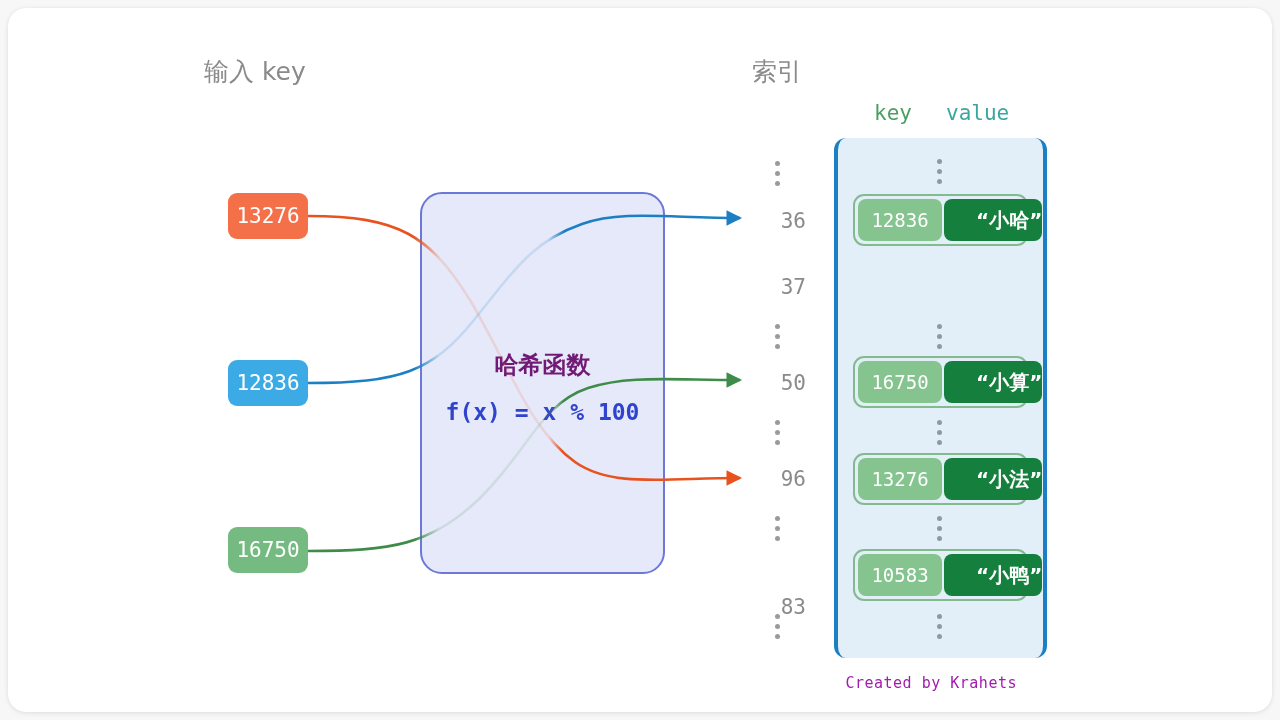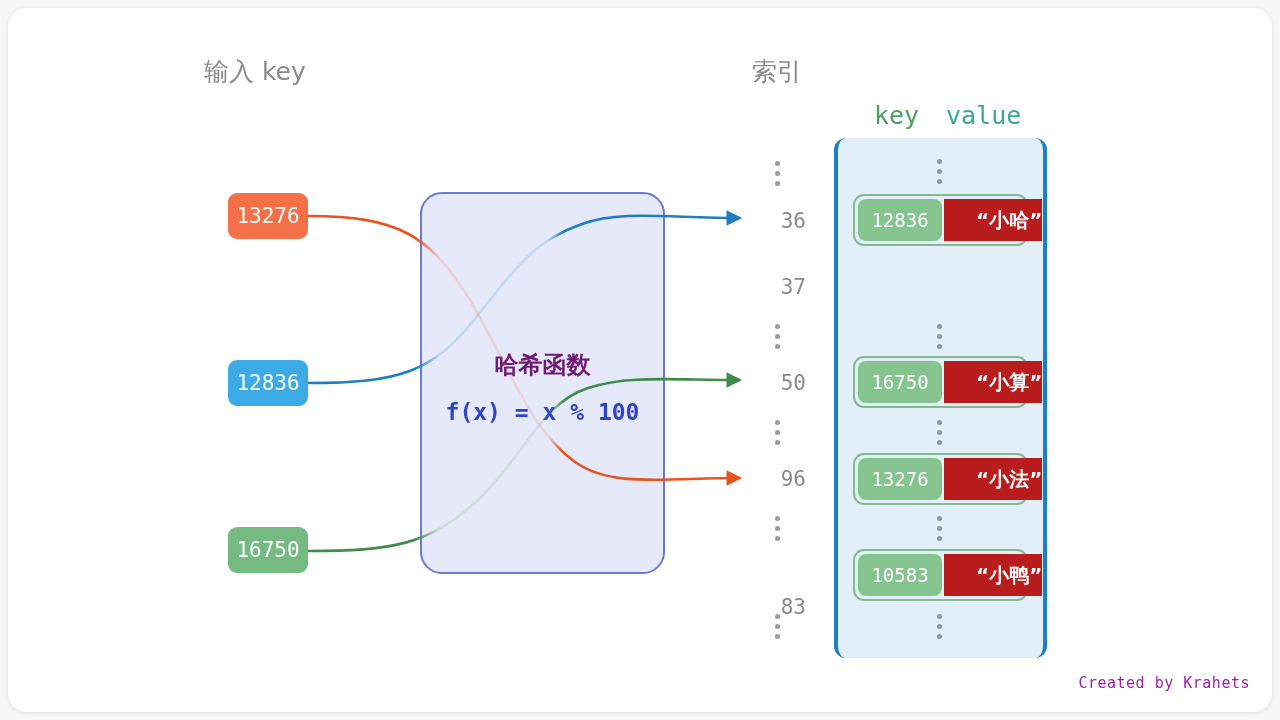--- a/index.html
+++ b/index.html
@@ -7,21 +7,21 @@
   html, body {
     width: 1280px;
     height: 720px;
     background: #f7f7f7;
     font-family: "DejaVu Sans", "Liberation Sans", sans-serif;
     overflow: hidden;
   }
 
   #canvas {
     position: relative;
-    width: 1280px;
+    width: 1047px;
     height: 720px;
     background: #f7f7f7;
   }
 
   
   #card {
     position: absolute;
     left: 8px; top: 8px;
     width: 1264px; height: 704px;
     background: #ffffff;
@@ -36,21 +36,21 @@
     font-size: 25px;
     font-weight: 400;
     white-space: nowrap;
   }
   #heading-input  { left: 204px; top: 55px; }
   #heading-index  { left: 752px; top: 55px; }
   #heading-bucket { left: 884px; top: 55px; transform: translateX(-50%); }
 
   .sub-heading {
     position: absolute;
-    font-size: 25px;
+    font-size: 21px;
     font-family: "DejaVu Sans Mono", "Liberation Mono", monospace;
     font-weight: 400;
     white-space: nowrap;
   }
   #sub-key   { left: 874px; top: 101px; color: #4c9e63; }
   #sub-value { left: 946px; top: 101px; color: #3aa6a0; }
 
   
   .key-pill {
     position: absolute;
@@ -167,22 +167,22 @@
     font-size: 19px;
   }
   .pair .k {
     flex: 0 0 84px;
     background: #85c48e;
     border-radius: 8px;
     font-family: "DejaVu Sans Mono", "Liberation Mono", monospace;
   }
   .pair .v {
     flex: 1 1 auto;
-    background: #b91c1c;
-    border-radius: 0;
+    background: #15803d;
+    border-radius: 8px;
     font-family: "DejaVu Sans", "Liberation Sans", sans-serif;
     font-weight: bold;
     font-size: 20px;
     white-space: nowrap;
     padding-left: 32px;
   }
 
   
   #credit {
     position: absolute;

